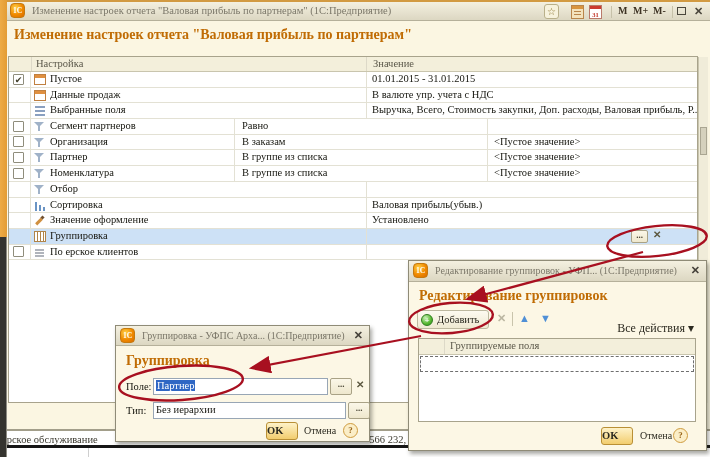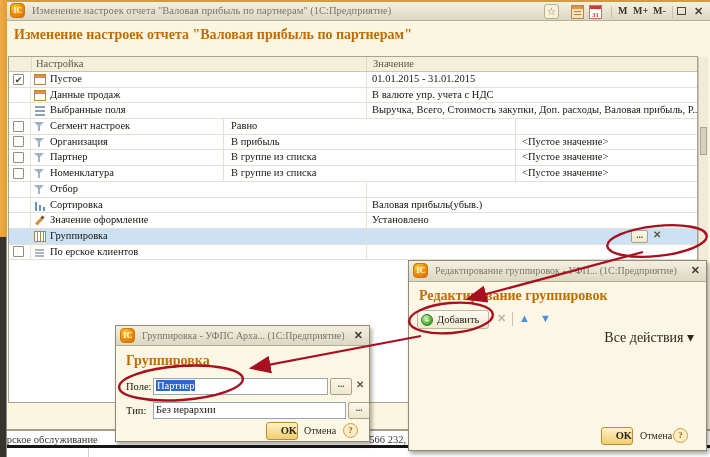--- a/index.html
+++ b/index.html
@@ -55,26 +55,26 @@
     font-size:10.5px;color:#5b584a;}
   #thead .hl{position:absolute;top:0;bottom:0;width:1px;background:#ddd9c8;}
   #th-name{position:absolute;left:27px;top:1px;}
   #th-value{position:absolute;left:364px;top:1px;}
   .trow{position:relative;height:15.7px;border-bottom:1px solid #e3e1d4;font-size:10.5px;color:#16160f;}
   .trow.sel{background:#cde1f6;}
   .cbcell{position:absolute;left:0;top:0;bottom:0;width:22px;border-right:1px solid #e3e1d4;}
   .cb{position:absolute;left:4px;top:1.5px;width:11px;height:11px;border:1px solid #8f8d7c;
     border-radius:1px;background:#fff;font-size:9px;line-height:10px;text-align:center;color:#44412f;}
   .rname{position:absolute;left:41px;top:1px;white-space:nowrap;}
-  .rcomp{position:absolute;left:214px;top:0;bottom:0;width:256px;border-left:1px solid #e3e1d4;
+  .rcomp{position:absolute;left:225px;top:0;bottom:0;width:256px;border-left:1px solid #e3e1d4;
     padding:1px 0 0 7px;white-space:nowrap;overflow:hidden;}
   .rval1{position:absolute;left:357px;top:0;bottom:0;right:0;border-left:1px solid #e3e1d4;
     padding:1px 0 0 5px;white-space:nowrap;overflow:hidden;}
   .rval2{position:absolute;left:478px;top:0;bottom:0;right:0;border-left:1px solid #e3e1d4;
-    padding:1px 0 0 6px;white-space:nowrap;overflow:hidden;margin-left:28px;}
+    padding:1px 0 0 6px;white-space:nowrap;overflow:hidden;}
   .row-dots{position:absolute;left:622px;top:1px;width:17px;height:13px;border:1px solid #a9a286;
     border-radius:2px;background:linear-gradient(#fbf7e8,#eee7cd);font-size:9px;font-weight:bold;
     color:#4a4636;text-align:center;line-height:8px;}
   .row-x{position:absolute;left:644px;top:0px;font-size:10px;font-weight:bold;color:#5c5840;}
 
   
   .ricon{position:absolute;left:25px;top:2px;width:12px;height:11px;overflow:hidden;}
   .ic-calendar{border:1px solid #c08040;background:#fff;}
   .ic-calendar::before{content:"";position:absolute;left:0;right:0;top:0;height:3px;background:#e09040;}
   .ic-list::before{content:"";position:absolute;left:1px;top:1px;width:10px;height:2px;background:#8aa0c0;
@@ -102,21 +102,21 @@
   .dialog{position:absolute;background:#fcf7e5;border:1px solid #8f8b77;
     box-shadow:2px 3px 4px rgba(40,40,30,.4);}
   .dlg-titlebar{position:absolute;left:0;top:0;right:0;height:20px;
     background:linear-gradient(#f4f0e0,#dcd7c2);border-bottom:1px solid #b5b09a;}
   .dlg-titlebar .logo{left:4px;top:2px;}
   .dlg-title{position:absolute;left:26px;top:4px;font-size:10px;color:#7b7769;white-space:nowrap;overflow:hidden;right:22px;}
   .dlg-close{position:absolute;right:6px;top:3px;font-size:11px;font-weight:bold;color:#45413a;}
   .dlg-heading{position:absolute;left:10px;font-size:14px;font-weight:bold;color:#c06c04;white-space:nowrap;}
   .btn-ok{position:absolute;width:32px;height:18px;border:1px solid #b98f35;border-radius:3px;
     background:linear-gradient(#fef2c8,#f2cd6e);font-size:10.5px;font-weight:bold;color:#2c2a20;
-    text-align:right;line-height:16px;}
+    text-align:left;line-height:16px;}
   .btn-cancel{position:absolute;font-size:10px;color:#2c2a20;}
   .btn-help{position:absolute;width:15px;height:15px;border:1px solid #cf9c3f;border-radius:50%;
     background:#fbeec7;color:#9a671c;font-size:9px;font-weight:bold;text-align:center;line-height:13px;}
 
   
   #dlg-group{left:115px;top:325px;width:255px;height:117px;}
   #dlg-group .dlg-heading{top:27px;}
   .fld-label{position:absolute;font-size:10.5px;color:#16160f;}
   .fld-input{position:absolute;height:17px;background:#fff;border:1px solid #98a6b5;
     font-size:10.5px;color:#16160f;padding:1px 2px;white-space:nowrap;overflow:hidden;}
@@ -133,21 +133,21 @@
   #add-btn{position:absolute;left:8px;top:49px;width:72px;height:19px;border:1px solid #bdb89f;
     border-radius:3px;background:linear-gradient(#fdfaf0,#efe9d2);}
   #add-plus{position:absolute;left:3px;top:3px;width:12px;height:12px;border-radius:50%;
     border:1px solid #2e7d1e;background:radial-gradient(circle at 35% 30%,#c9f0b8,#57b830 60%,#2f8f1f);
     color:#fff;font-size:9px;font-weight:bold;text-align:center;line-height:10px;}
   #add-label{position:absolute;left:19px;top:3px;font-size:10.5px;color:#2c2a20;}
   #tb-del{position:absolute;left:88px;top:51px;font-size:11px;font-weight:bold;color:#bcb7a2;}
   #tb-sep3{position:absolute;left:103px;top:51px;width:1px;height:14px;background:#c9c4ac;}
   .arrow-up{position:absolute;left:110px;top:51px;font-size:11px;color:#4f8fd6;}
   .arrow-down{position:absolute;left:131px;top:51px;font-size:11px;color:#4f8fd6;}
-  #all-actions{position:absolute;right:12px;top:68px;font-size:14px;color:#2c2a20;}
+  #all-actions{position:absolute;right:12px;top:60px;font-size:12px;color:#2c2a20;}
   #grp-table{position:absolute;left:9px;top:77px;width:278px;height:84px;background:#fff;border:1px solid #a8a38c;}
   #grp-thead{position:relative;height:16px;background:#f3efdb;border-bottom:1px solid #c9c5ae;}
   #grp-thead .hl{position:absolute;left:25px;top:0;bottom:0;width:1px;background:#ddd9c8;}
   #grp-th{position:absolute;left:31px;top:1px;font-size:10.5px;color:#5b584a;}
   #grp-selrow{position:absolute;left:1px;right:1px;top:17px;height:16px;border:1px dashed #6f6f6f;background:#fff;}
 
   
   #annot{position:absolute;left:0;top:0;width:710px;height:457px;pointer-events:none;z-index:40;}
   #annot ellipse{fill:none;stroke:#a81020;stroke-width:2.4px;}
   #annot line{stroke:#a81020;stroke-width:2.2px;}
@@ -205,31 +205,31 @@
             <span class="cbcell"></span>
             <span class="ricon ic-list"></span>
             <span class="rname">Выбранные поля</span>
             <span class="rval1">Выручка, Всего, Стоимость закупки, Доп. расходы, Валовая прибыль, Р...</span>
           </div>
           <div class="trow">
             <span class="cbcell">
               <span class="cb"></span>
             </span>
             <span class="ricon ic-funnel"></span>
-            <span class="rname">Сегмент настроек</span>
+            <span class="rname">Сегмент партнеров</span>
             <span class="rcomp">Равно</span>
             <span class="rval2"></span>
           </div>
           <div class="trow">
             <span class="cbcell">
               <span class="cb"></span>
             </span>
             <span class="ricon ic-funnel"></span>
             <span class="rname">Организация</span>
-            <span class="rcomp">В прибыль</span>
+            <span class="rcomp">В заказам</span>
             <span class="rval2">&lt;Пустое значение&gt;</span>
           </div>
           <div class="trow">
             <span class="cbcell">
               <span class="cb"></span>
             </span>
             <span class="ricon ic-funnel"></span>
             <span class="rname">Партнер</span>
             <span class="rcomp">В группе из списка</span>
             <span class="rval2">&lt;Пустое значение&gt;</span>
@@ -326,20 +326,27 @@
     <div class="dlg-heading">Редактирование группировок</div>
     <div id="add-btn">
       <span id="add-plus">+</span>
       <span id="add-label">Добавить</span>
     </div>
     <span id="tb-del">✕</span>
     <span id="tb-sep3"></span>
     <span class="arrow-up">▲</span>
     <span class="arrow-down">▼</span>
     <span id="all-actions"><span>Все действия</span> <span>▾</span></span>
+    <div id="grp-table">
+      <div id="grp-thead">
+        <span class="hl"></span>
+        <span id="grp-th">Группируемые поля</span>
+      </div>
+      <div id="grp-selrow"></div>
+    </div>
     <span class="btn-ok" style="left:192px;top:166px">OK</span>
     <span class="btn-cancel" style="left:231px;top:169px">Отмена</span>
     <span class="btn-help" style="left:264px;top:167px">?</span>
   </div>
 
   <svg id="annot" viewBox="0 0 710 457">
     <defs>
       <marker id="ah" markerWidth="10" markerHeight="8" refX="8.5" refY="4" orient="auto">
         <path d="M0,0 L10,4 L0,8 Z" fill="#a81020"></path>
       </marker>

